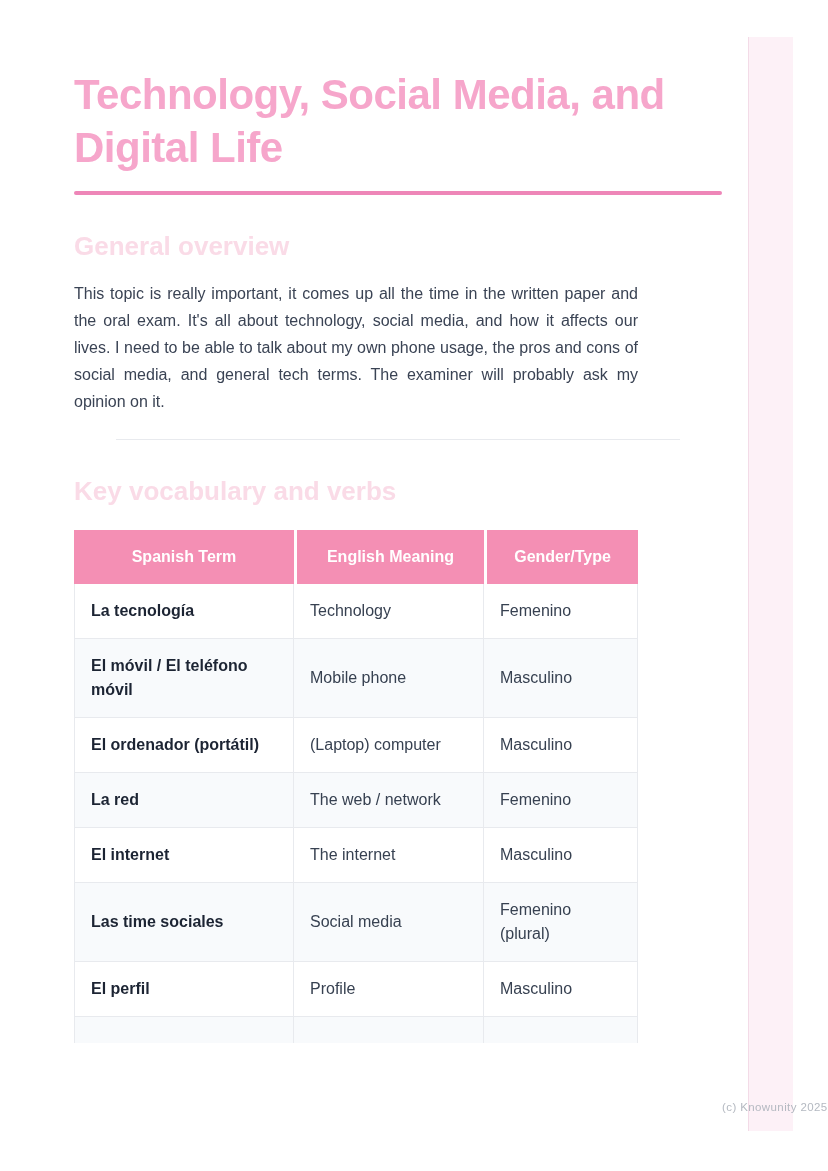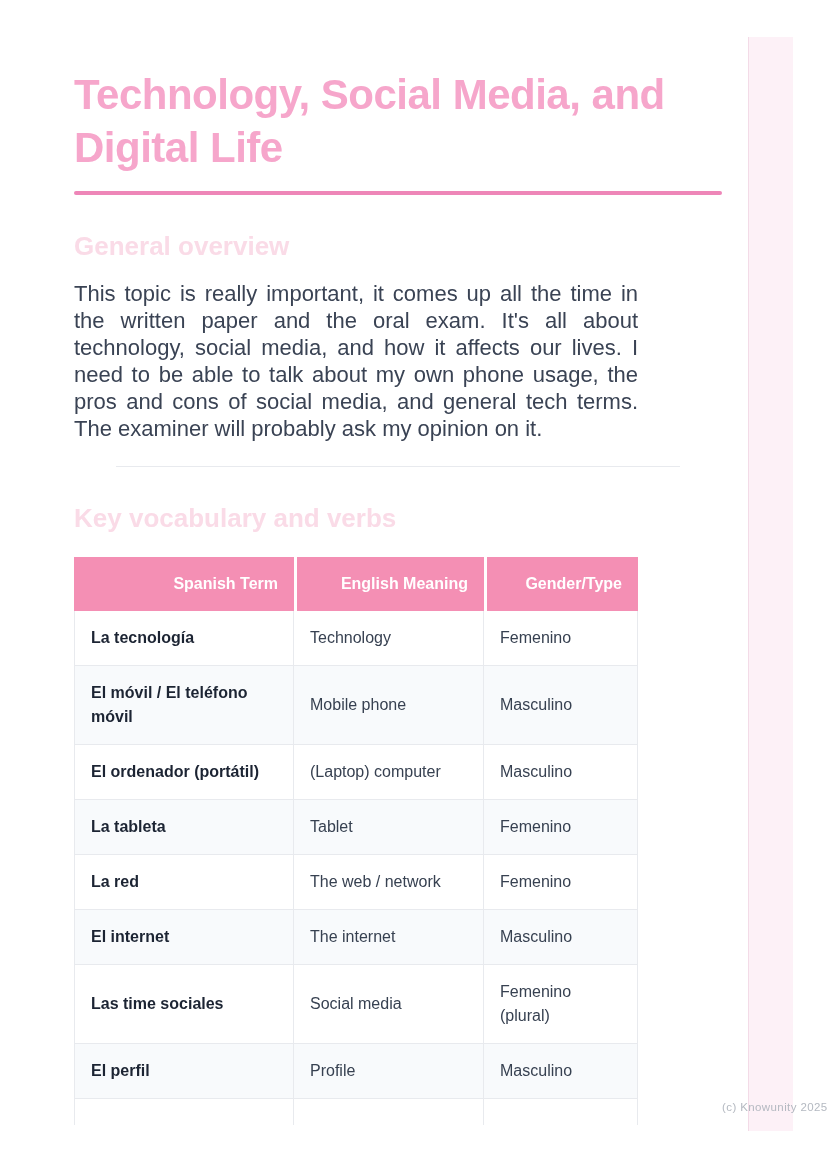--- a/index.html
+++ b/index.html
@@ -46,21 +46,21 @@
   .section-heading {
     margin: 36px 0 0 0;
     font-size: 26px;
     line-height: 30px;
     font-weight: 700;
     color: #fadbe7;
   }
   .para {
     margin: 19px 16px 0 0;
     width: 564px;
-    font-size: 22px;
+    font-size: 16px;
     line-height: 27px;
     text-align: justify;
     color: #3a4354;
   }
   .section-divider {
     width: 564px;
     height: 1px;
     background: #e8eaee;
     margin-top: 24px;
     border: none;
@@ -73,21 +73,21 @@
     table-layout: fixed;
   }
   col.c1 { width: 220px; }
   col.c2 { width: 190px; }
   col.c3 { width: 154px; }
   table.vocab thead th {
     background: #f48fb4;
     color: #ffffff;
     font-size: 16px;
     font-weight: 700;
-    text-align: right;
+    text-align: center;
     height: 54px;
     padding: 0 16px;
     vertical-align: middle;
   }
   table.vocab thead th + th { border-left: 3px solid #ffffff; }
   table.vocab tbody td {
     font-size: 16px;
     line-height: 24px;
     padding: 15px 16px;
     vertical-align: middle;
@@ -156,25 +156,20 @@
           <td class="term">El móvil / El teléfono móvil</td>
           <td>Mobile phone</td>
           <td>Masculino</td>
         </tr>
         <tr>
           <td class="term">El ordenador (portátil)</td>
           <td>(Laptop) computer</td>
           <td>Masculino</td>
         </tr>
         <tr>
-          <td class="term">La tableta</td>
-          <td>Tablet</td>
-          <td>Femenino</td>
-        </tr>
-        <tr>
           <td class="term">La red</td>
           <td>The web / network</td>
           <td>Femenino</td>
         </tr>
         <tr>
           <td class="term">El internet</td>
           <td>The internet</td>
           <td>Masculino</td>
         </tr>
         <tr>

